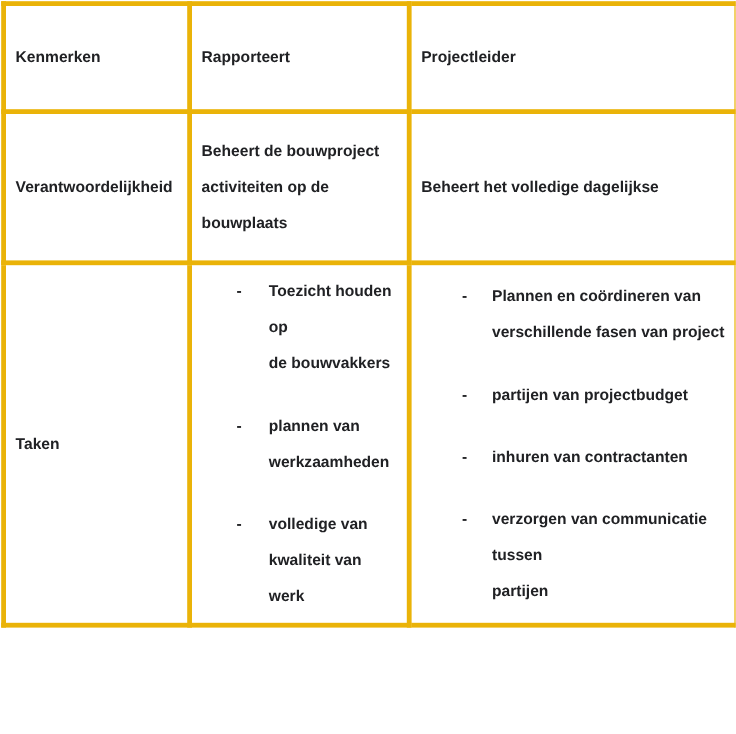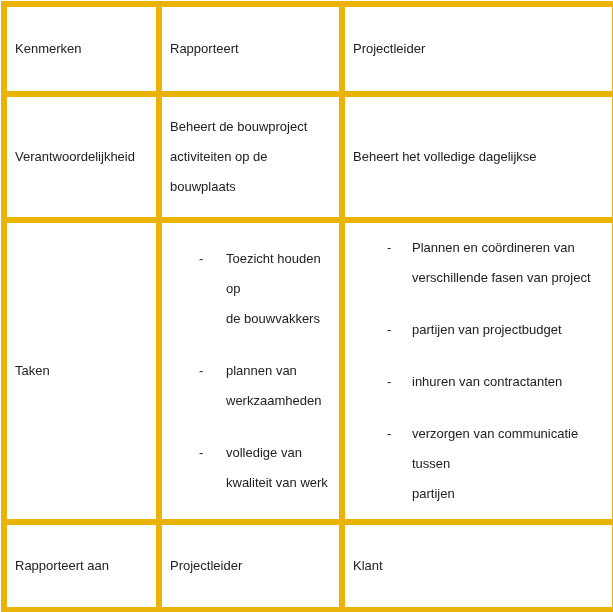--- a/index.html
+++ b/index.html
@@ -15,24 +15,24 @@
     color: #202124;
     overflow: hidden;
   }
   table.cmp {
     border-collapse: collapse;
     table-layout: fixed;
     width: 611px;
     margin: 1px 0 0 1px;
   }
   table.cmp td, table.cmp th {
-    border: 6px solid #eab308;
+    border: 4px solid #eab308;
     vertical-align: middle;
     text-align: left;
-    font-weight: normal;
+    font-weight: bold;
     padding: 0 6px 0 8px;
     line-height: 30px;
     box-sizing: border-box;
   }
   tr.r-header  { height: 90px; }
   tr.r-verant  { height: 126px; }
   tr.r-taken   { height: 302px; }
   tr.r-rapport { height: 88px; }
 
   th.hdr-left {
@@ -144,25 +144,14 @@
         </div>
         <div class="li">
           <span class="marker">-</span>
           <span class="litext">verzorgen van communicatie tussen
 partijen</span>
         </div>
       </div>
     </td>
   </tr>
 
-  <tr class="r-rapport">
-    <td>
-      <span>Rapporteert aan</span>
-    </td>
-    <td>
-      <span>Projectleider</span>
-    </td>
-    <td>
-      <span>Klant</span>
-    </td>
-  </tr>
 </tbody>
   </table>
 
 </body></html>

